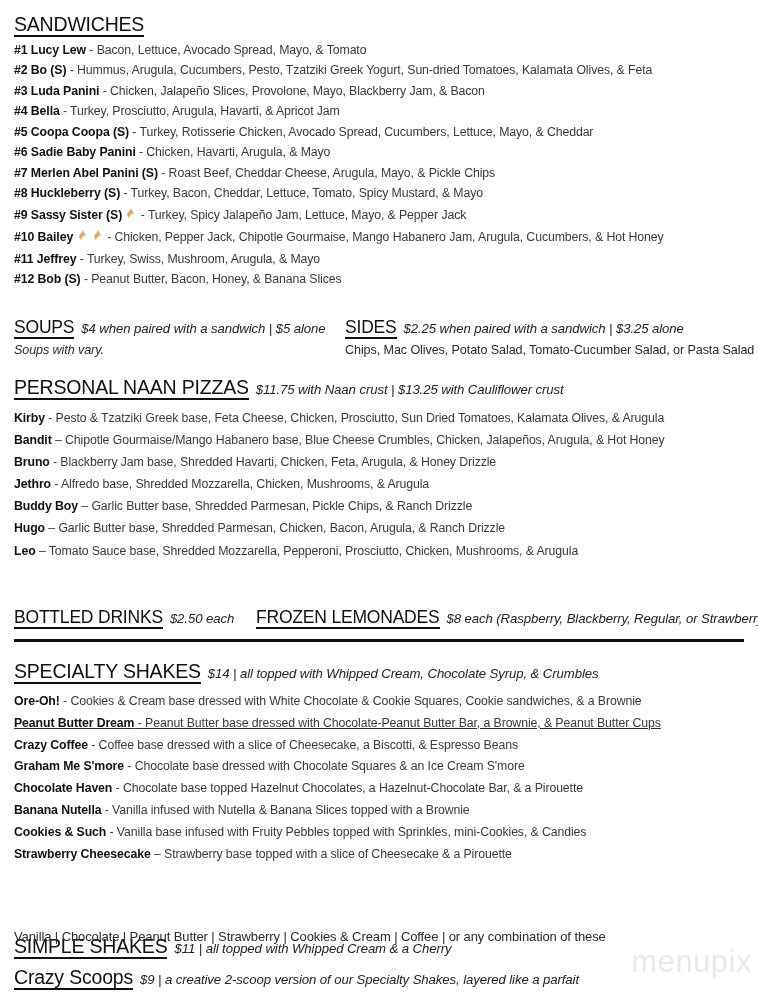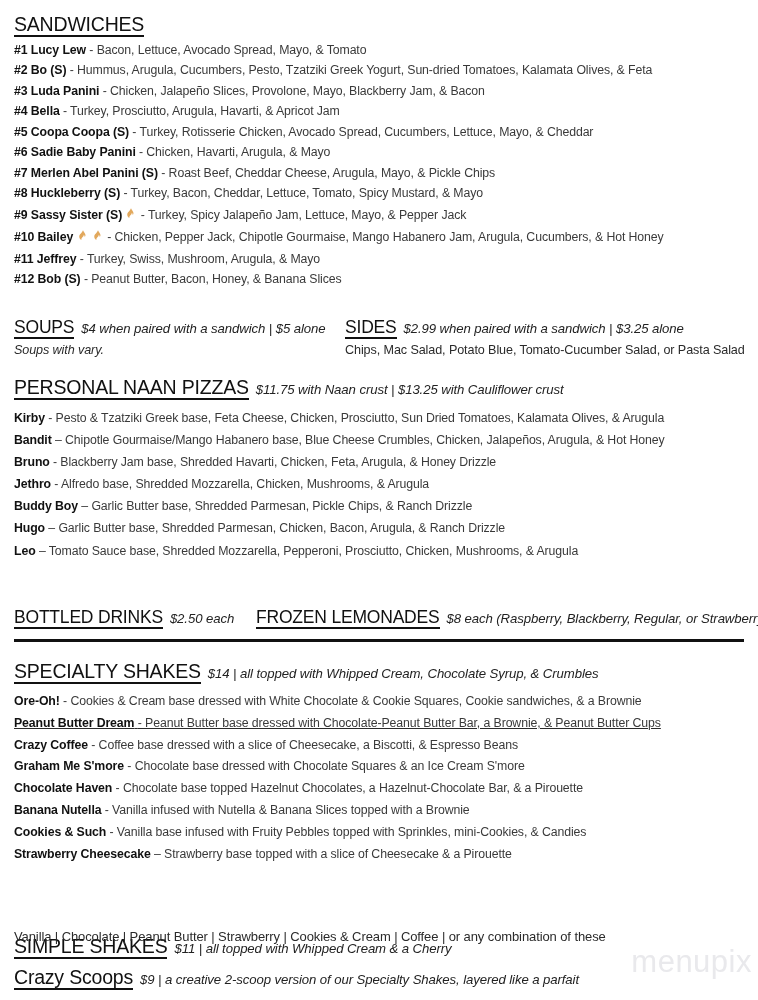--- a/index.html
+++ b/index.html
@@ -172,23 +172,23 @@
     <div class="sec-head">
       <span class="sec-title small">SOUPS</span>
       <span class="sec-sub">$4 when paired with a sandwich |  $5 alone</span>
     </div>
     <div class="plain" style="margin-top:4px; font-style:italic;">Soups with vary.</div>
   </div>
 
   <div class="abs" style="left:345px; top:318px;">
     <div class="sec-head">
       <span class="sec-title small">SIDES</span>
-      <span class="sec-sub">$2.99 when paired with a sandwich |  $3.25 alone</span>
-    </div>
-    <div class="plain" style="margin-top:4px;">Chips, Mac Salad, Potato Blue, Tomato-Cucumber Salad, or Pasta Salad</div>
+      <span class="sec-sub">$2.25 when paired with a sandwich |  $3.25 alone</span>
+    </div>
+    <div class="plain" style="margin-top:4px;">Chips, Mac Olives, Potato Salad, Tomato-Cucumber Salad, or Pasta Salad</div>
   </div>
 
   <div class="sec-head abs" style="left:14px; top:377px;">
     <span class="sec-title">PERSONAL NAAN PIZZAS</span>
     <span class="sec-sub">$11.75 with Naan crust | $13.25 with Cauliflower crust</span>
   </div>
 
   <div class="abs" style="left:14px; top:412px; width:740px;">
     <div class="item" style="margin-bottom:9.8px;">
       <span class="nm">Kirby</span>

